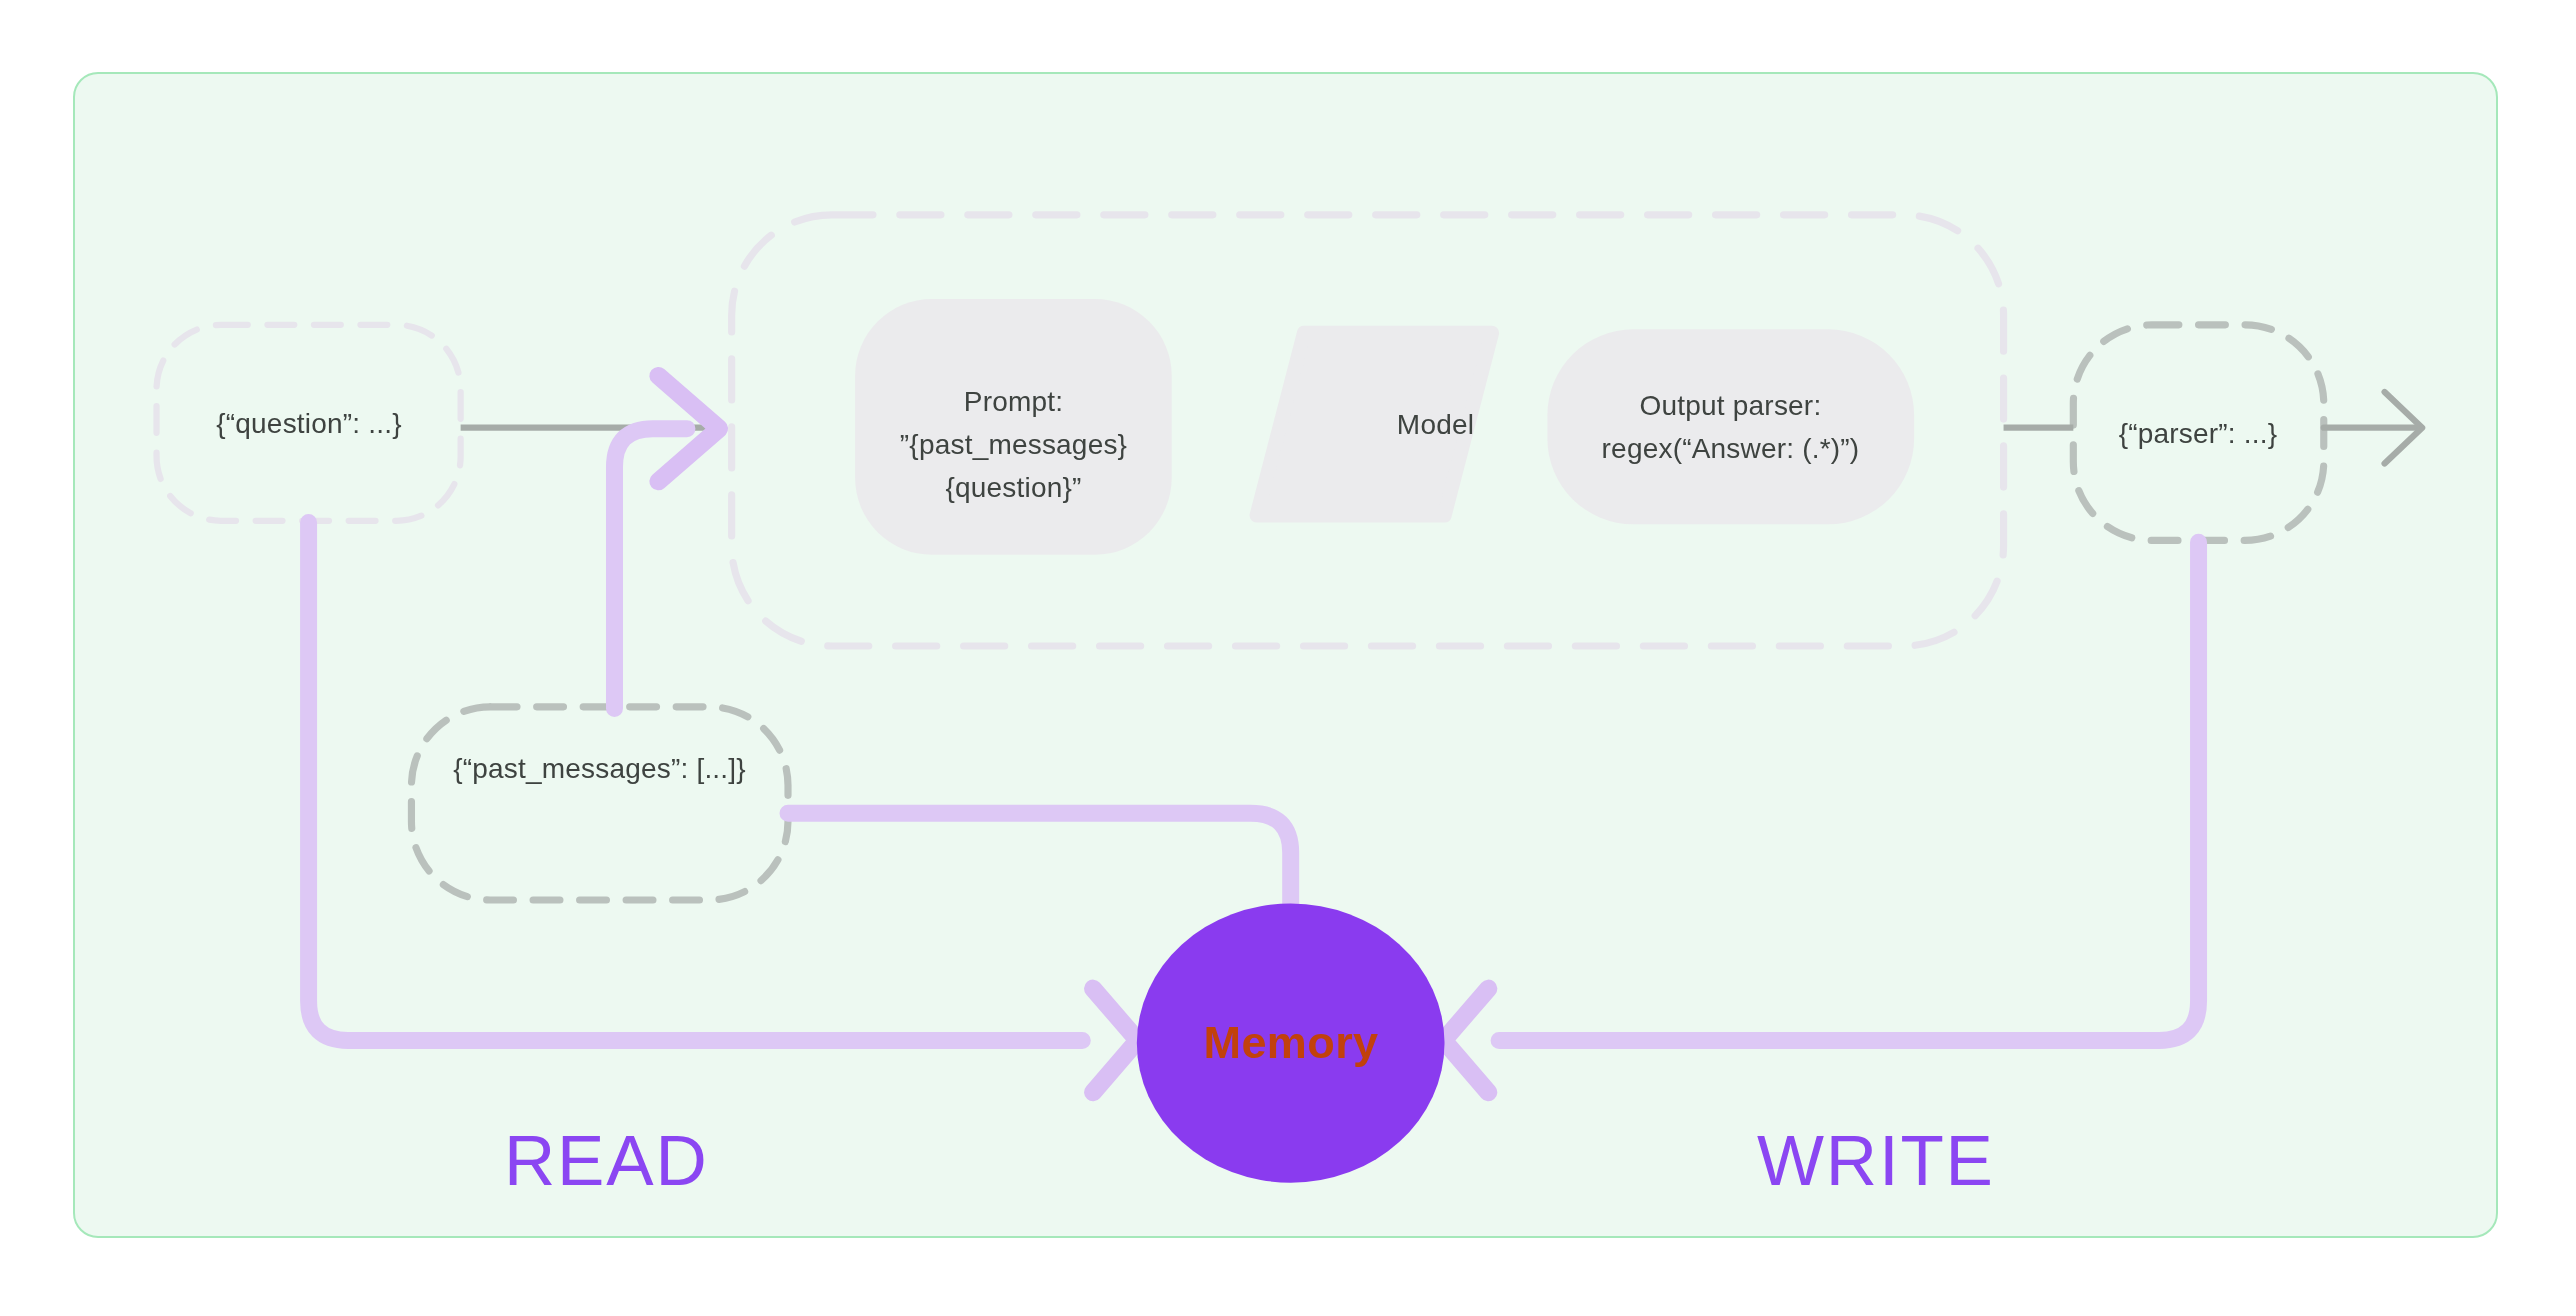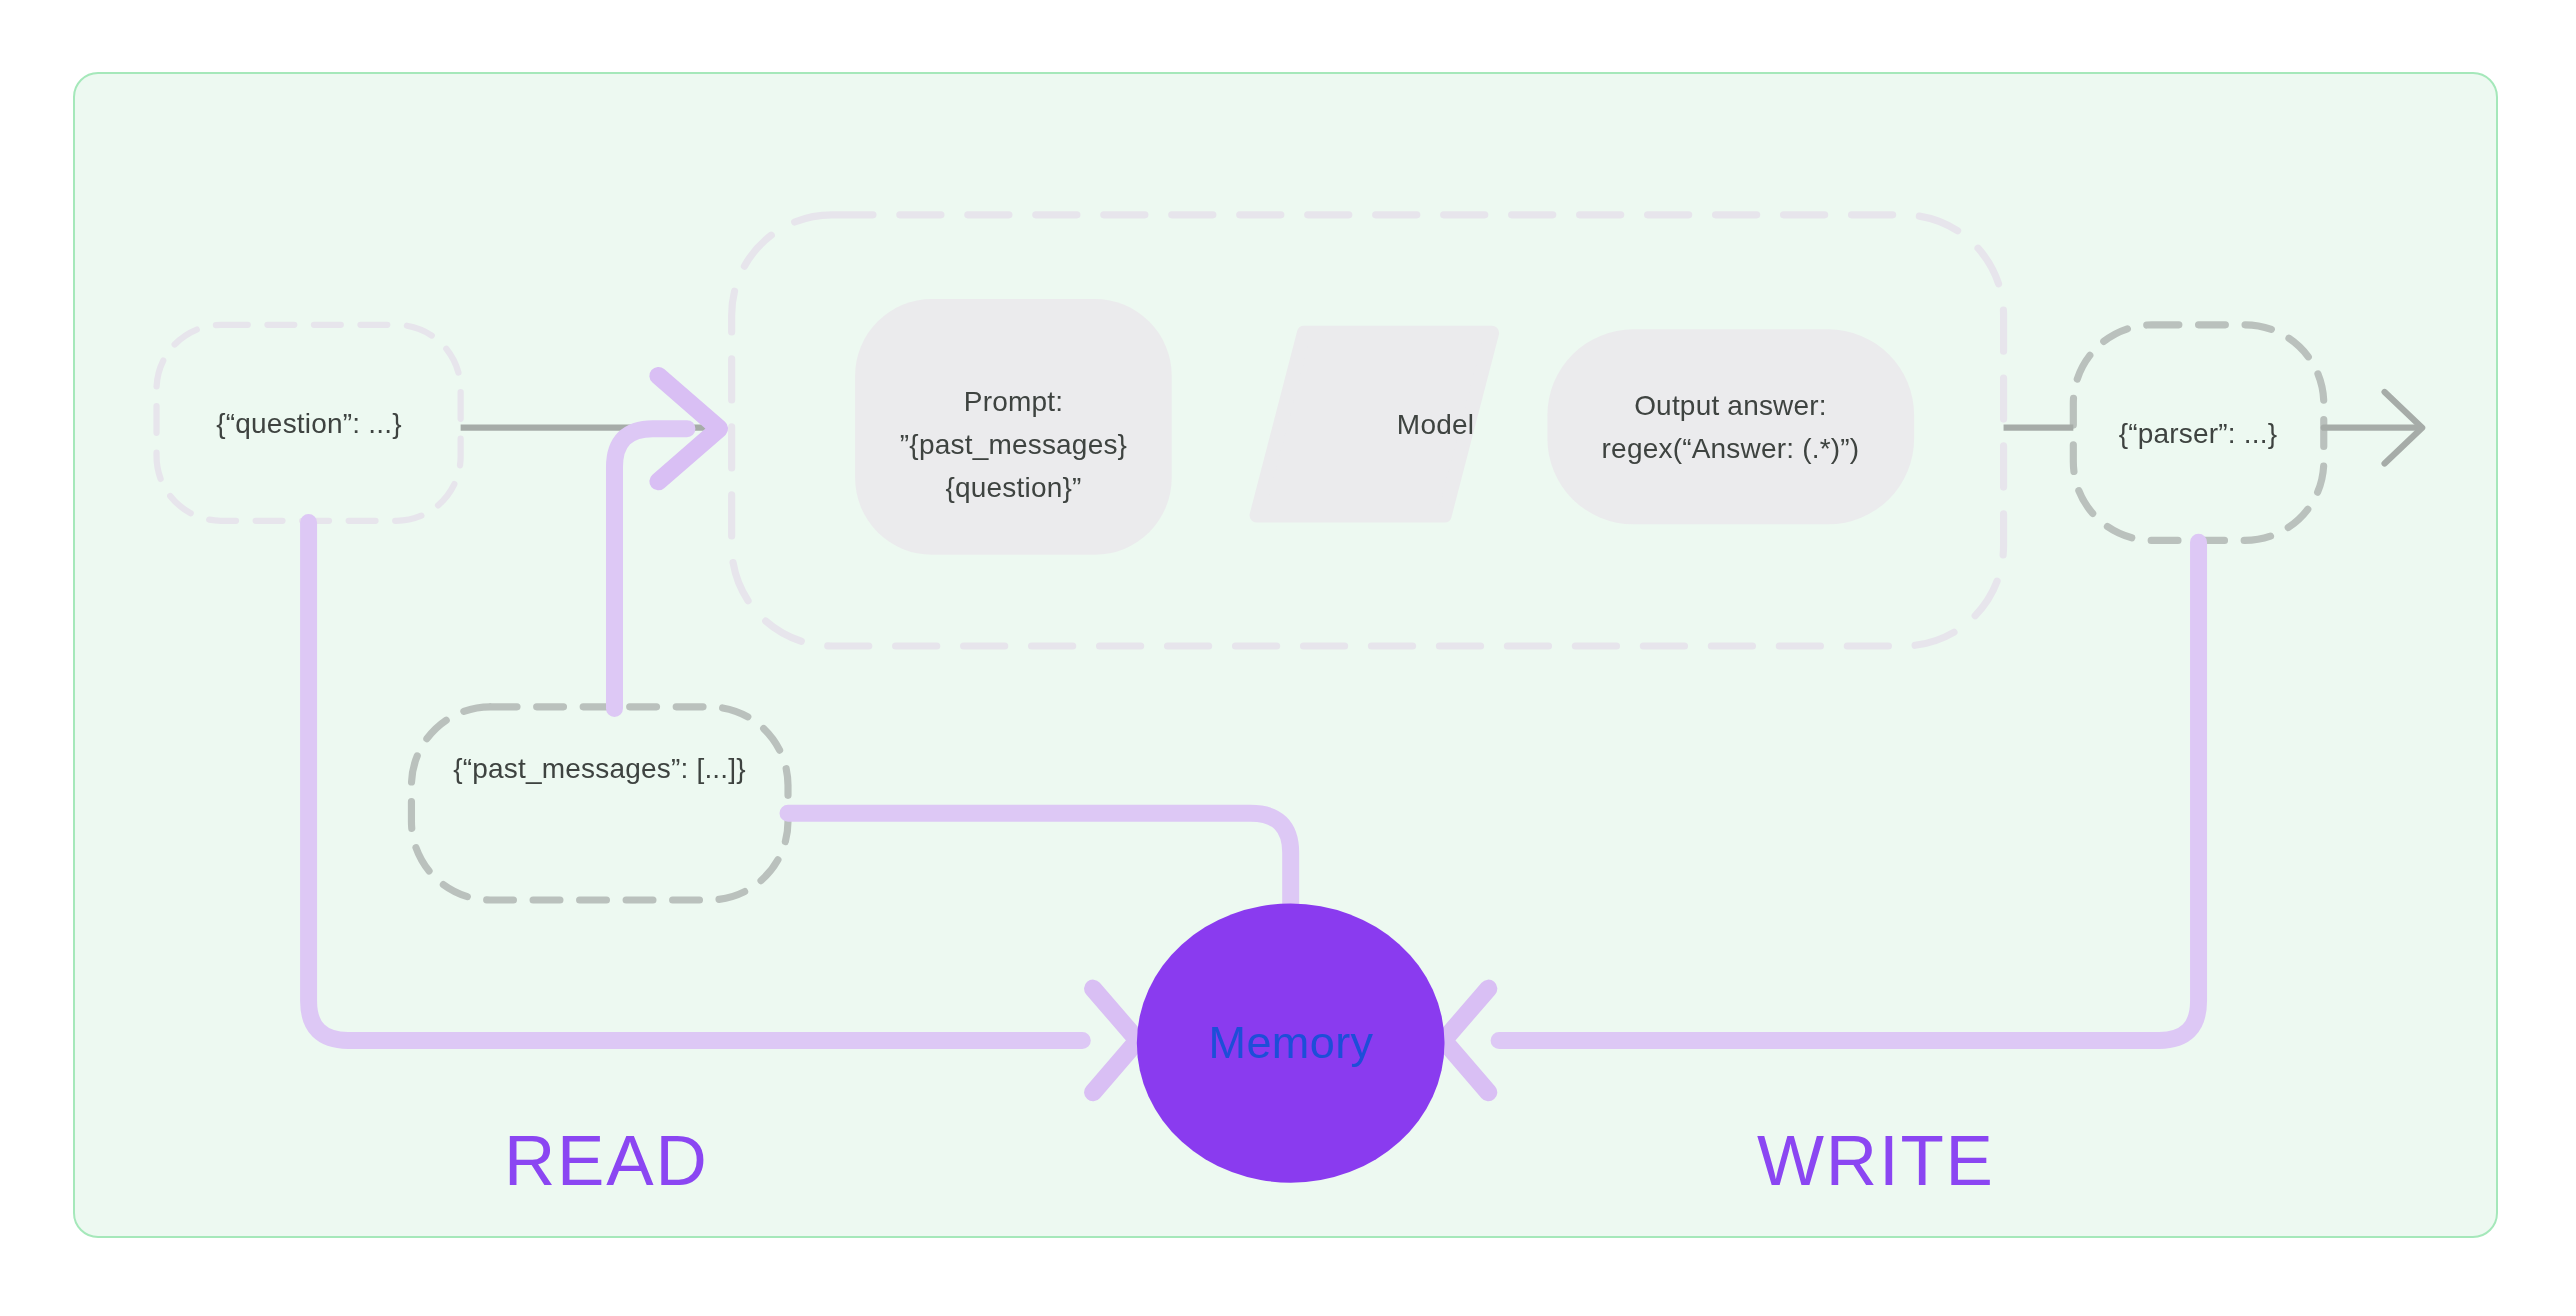--- a/index.html
+++ b/index.html
@@ -15,21 +15,21 @@
   }
   svg.wires{position:absolute;left:0;top:0;width:2576px;height:1317px;}
   .node-label{
     position:absolute;display:flex;align-items:center;justify-content:center;
     text-align:center;color:var(--text_dark);font-size:28px;line-height:43px;
     letter-spacing:0.2px;
   }
   .memory-label{
     position:absolute;left:1137px;top:903px;width:308px;height:279px;
     display:flex;align-items:center;justify-content:center;
-    color:#1d4ed8;font-size:45px;font-weight:400;letter-spacing:0.4px;
+    color:#c2410c;font-size:45px;font-weight:700;letter-spacing:0.4px;
   }
   .flow-label{
     position:absolute;color:var(--label_purple);font-size:71px;font-weight:500;
     letter-spacing:1.8px;white-space:nowrap;
   }
   .flow-label.read{left:504px;top:1120px;}
   .flow-label.write{left:1757px;top:1120px;}
 </style>
 </head>
 <body>
@@ -75,21 +75,21 @@
       <div>Prompt:</div>
       <div>”{past_messages}</div>
       <div>{question}”</div>
     </div>
   </div>
 
   <div class="node-label" style="left:1321px;top:333px;width:229px;height:182px;">Model</div>
 
   <div class="node-label" style="left:1547px;top:329px;width:367px;height:195px;">
     <div>
-      <div>Output answer:</div>
+      <div>Output parser:</div>
       <div>regex(“Answer: (.*)”)</div>
     </div>
   </div>
 
   <div class="node-label" style="left:2073px;top:325px;width:250px;height:216px;">{“parser”: ...}</div>
 
   <div class="node-label" style="left:411px;top:672px;width:377px;height:193px;text-align:center;">{“past_messages”: [...]}</div>
 
   <div class="memory-label">Memory</div>
 

